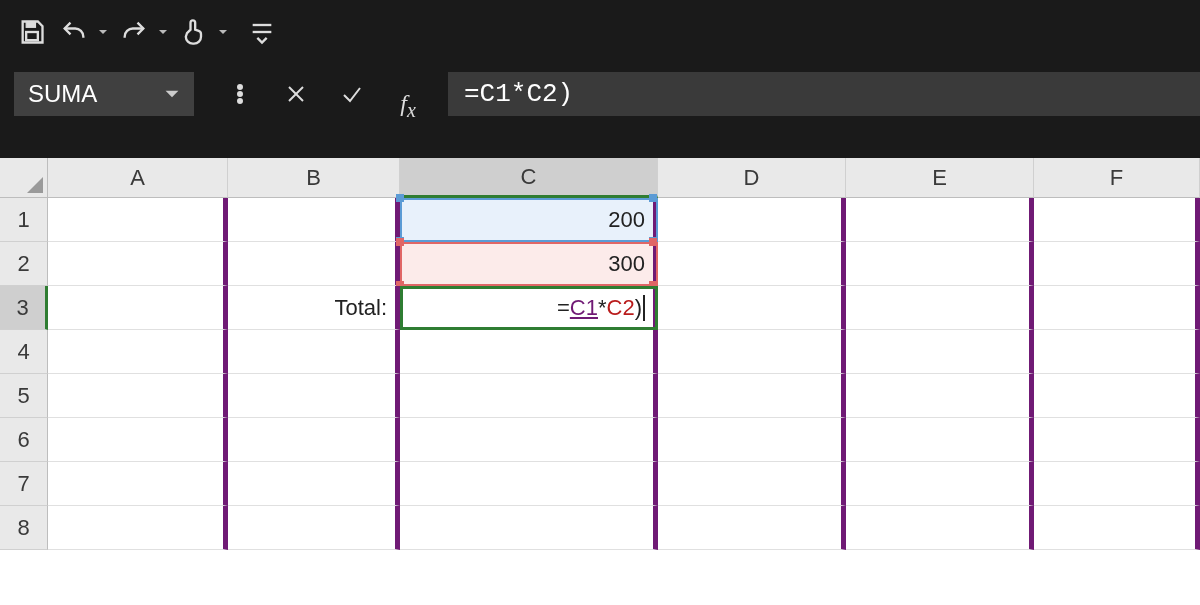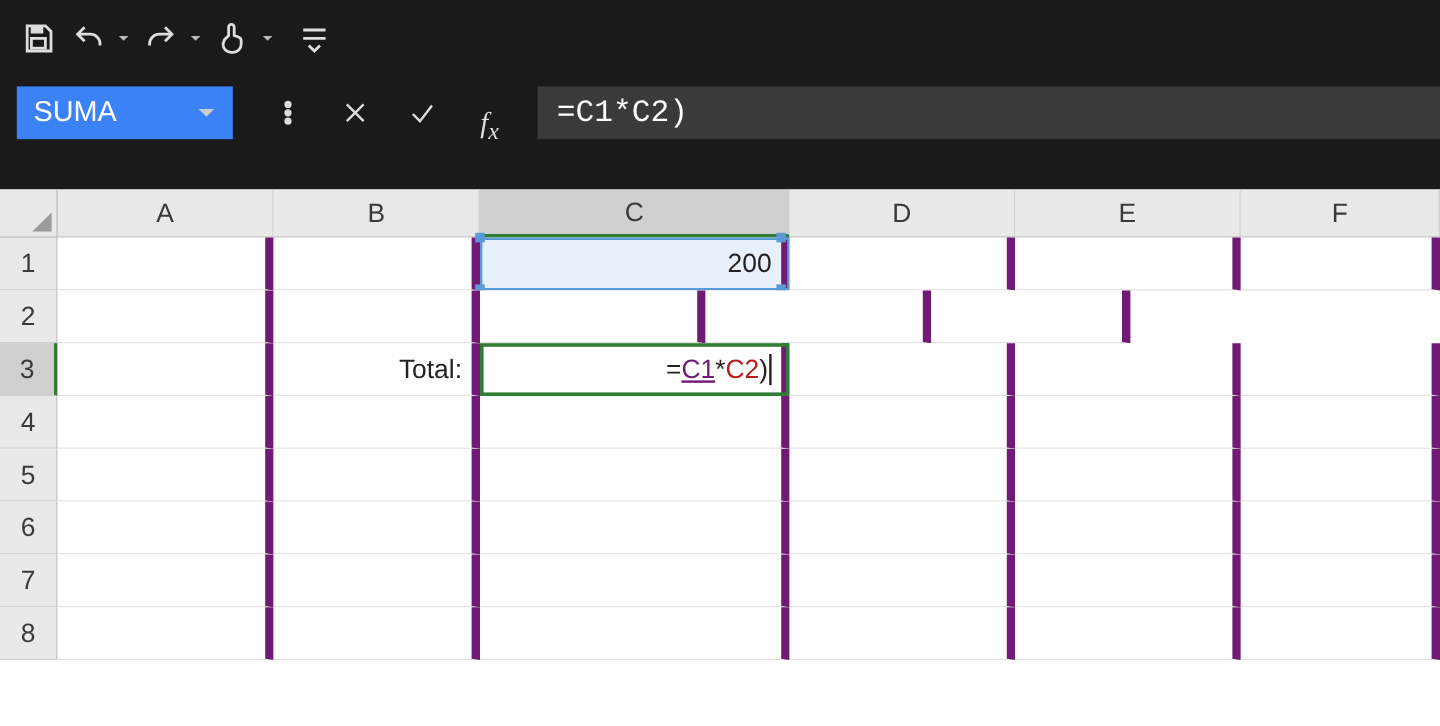--- a/index.html
+++ b/index.html
@@ -40,21 +40,21 @@
     height: 60px;
     display: flex;
     align-items: center;
     padding-left: 14px;
     gap: 0;
     background: #1a1a1a;
   }
   .name-box {
     width: 180px;
     height: 44px;
-    background: #3b82f6;
+    background: #404040;
     display: flex;
     align-items: center;
     padding: 0 14px;
     font-size: 24px;
     color: #fff;
     justify-content: space-between;
   }
   .name-box svg { width:16px; height:16px; fill:#ccc; }
   .fbar-gap { width: 18px; }
   .fbar-btn {
@@ -134,21 +134,21 @@
     color:#3a3a3a;
     background:#e9e9e9;
     border-right:1px solid #bdbdbd;
     border-bottom:1px solid #d0d0d0;
   }
   .row-h.active {
     background:#cfcfcf;
     border-right:3px solid #2f7d32;
   }
   .cell {
-    border-right:7px solid #701a75;
+    border-right:5px solid #701a75;
     border-bottom:1px solid #e0e0e0;
     display:flex;
     align-items:center;
     padding:0 8px;
     font-size:22px;
     color:#222;
     background:#fff;
     position:relative;
   }
   .cell.right { justify-content:flex-end; }
@@ -311,20 +311,27 @@
     </div>
     <div class="cell wD"></div>
     <div class="cell wE"></div>
     <div class="cell wF"></div>
   </div>
 
   <div class="grid-row">
     <div class="row-h">2</div>
     <div class="cell wA"></div>
     <div class="cell wB"></div>
+    <div class="cell wC right ref-red">
+      <span>300</span>
+      <span class="handle h-tl"></span>
+        <span class="handle h-tr"></span>
+        <span class="handle h-bl"></span>
+        <span class="handle h-br"></span>
+    </div>
     <div class="cell wD"></div>
     <div class="cell wE"></div>
     <div class="cell wF"></div>
   </div>
 
   <div class="grid-row">
     <div class="row-h active">3</div>
     <div class="cell wA"></div>
     <div class="cell wB left">
       <span>Total:</span>

